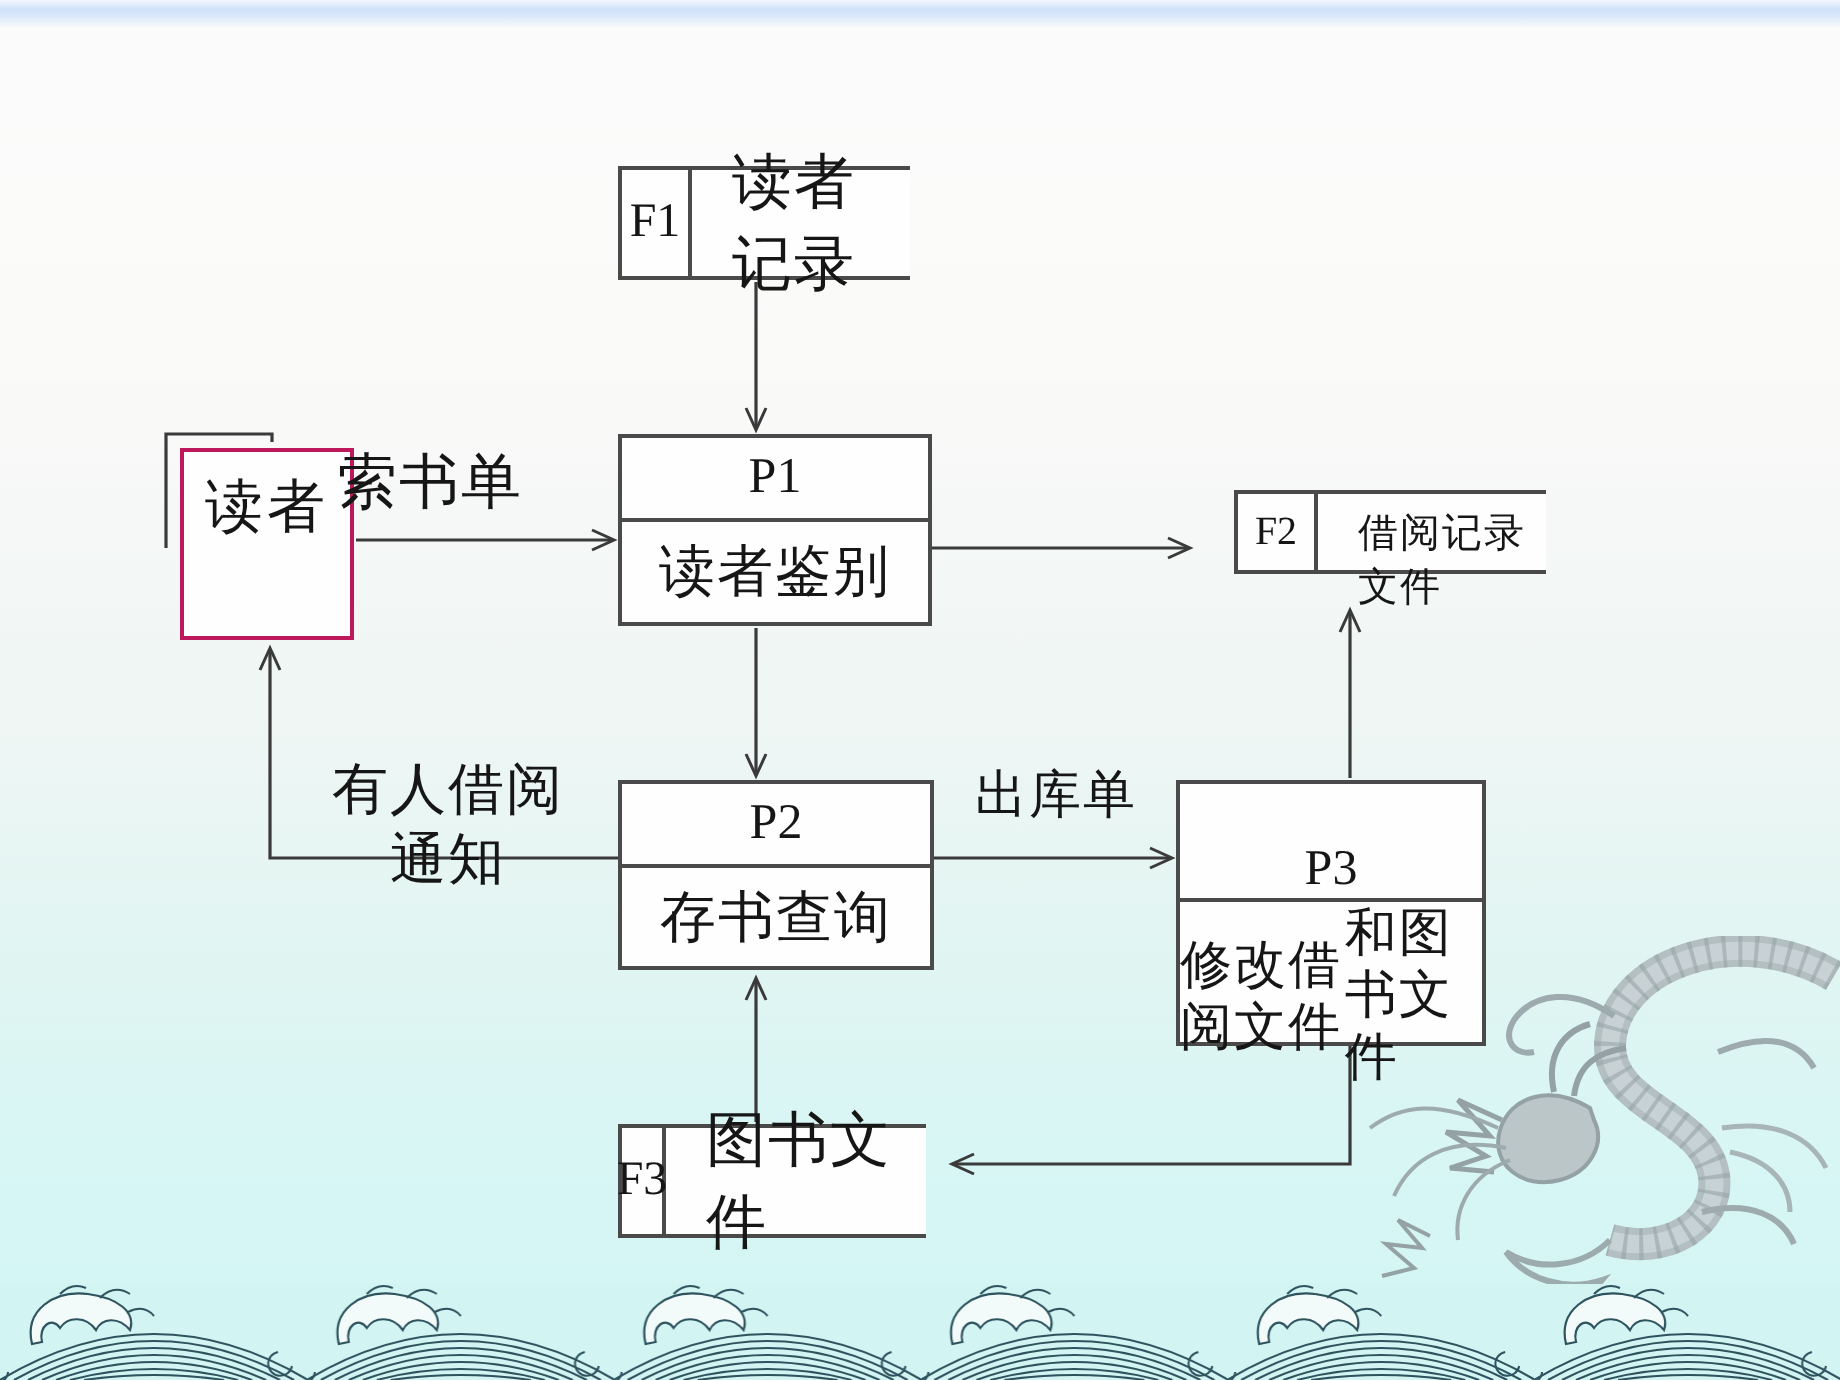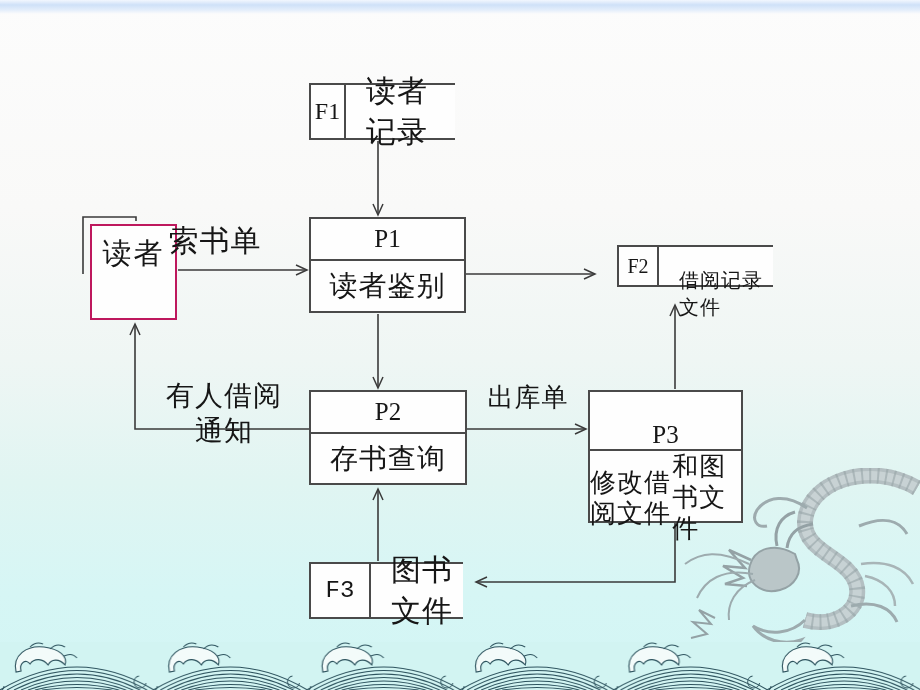--- a/index.html
+++ b/index.html
@@ -105,38 +105,38 @@
     <div class="slabel" style="font-size:30px;">读者记录</div>
   </div>
 
   <div class="box pbox" style="left:309px;top:217px;width:157px;height:96px;">
     <div class="code">P1</div>
     <div class="plabel">读者鉴别</div>
   </div>
 
   <div class="box store" style="left:597px;top:245px;width:156px;height:42px;margin-left:20px;">
     <div class="scode" style="width:40px;font-size:20px;">F2</div>
-    <div class="slabel" style="font-size:20px;align-items:flex-start;padding-top:20px;">借阅记录文件</div>
+    <div class="slabel" style="font-size:20px;align-items:flex-start;padding-top:6px;">借阅记录文件</div>
   </div>
 
   <div class="box pbox" style="left:309px;top:390px;width:158px;height:95px;text-align:center;">
     <div class="code">P2</div>
     <div class="plabel">存书查询</div>
   </div>
 
   <div class="box pbox" style="left:588px;top:390px;width:155px;height:133px;">
     <div class="code" style="height:42px;margin-top:29px;">P3</div>
     <div class="plabel two">
       <span>修改借阅文件</span>
       <span>和图书文件</span>
     </div>
   </div>
 
   <div class="box store" style="left:309px;top:562px;width:154px;height:57px;">
-    <div class="scode" style="width:60px;font-family:Liberation Mono, monospace;">F3</div>
+    <div class="scode" style="width:22px;">F3</div>
     <div class="slabel" style="font-size:30px;">图书文件</div>
   </div>
 
   <div class="flowlabel" style="left:155px;top:221px;width:120px;font-size:30px;">索书单</div>
 
   <div class="flowlabel" style="left:163px;top:378px;width:122px;font-size:28px;line-height:35px;">
     <div>有人借阅</div>
     <div>通知</div>
   </div>
 

